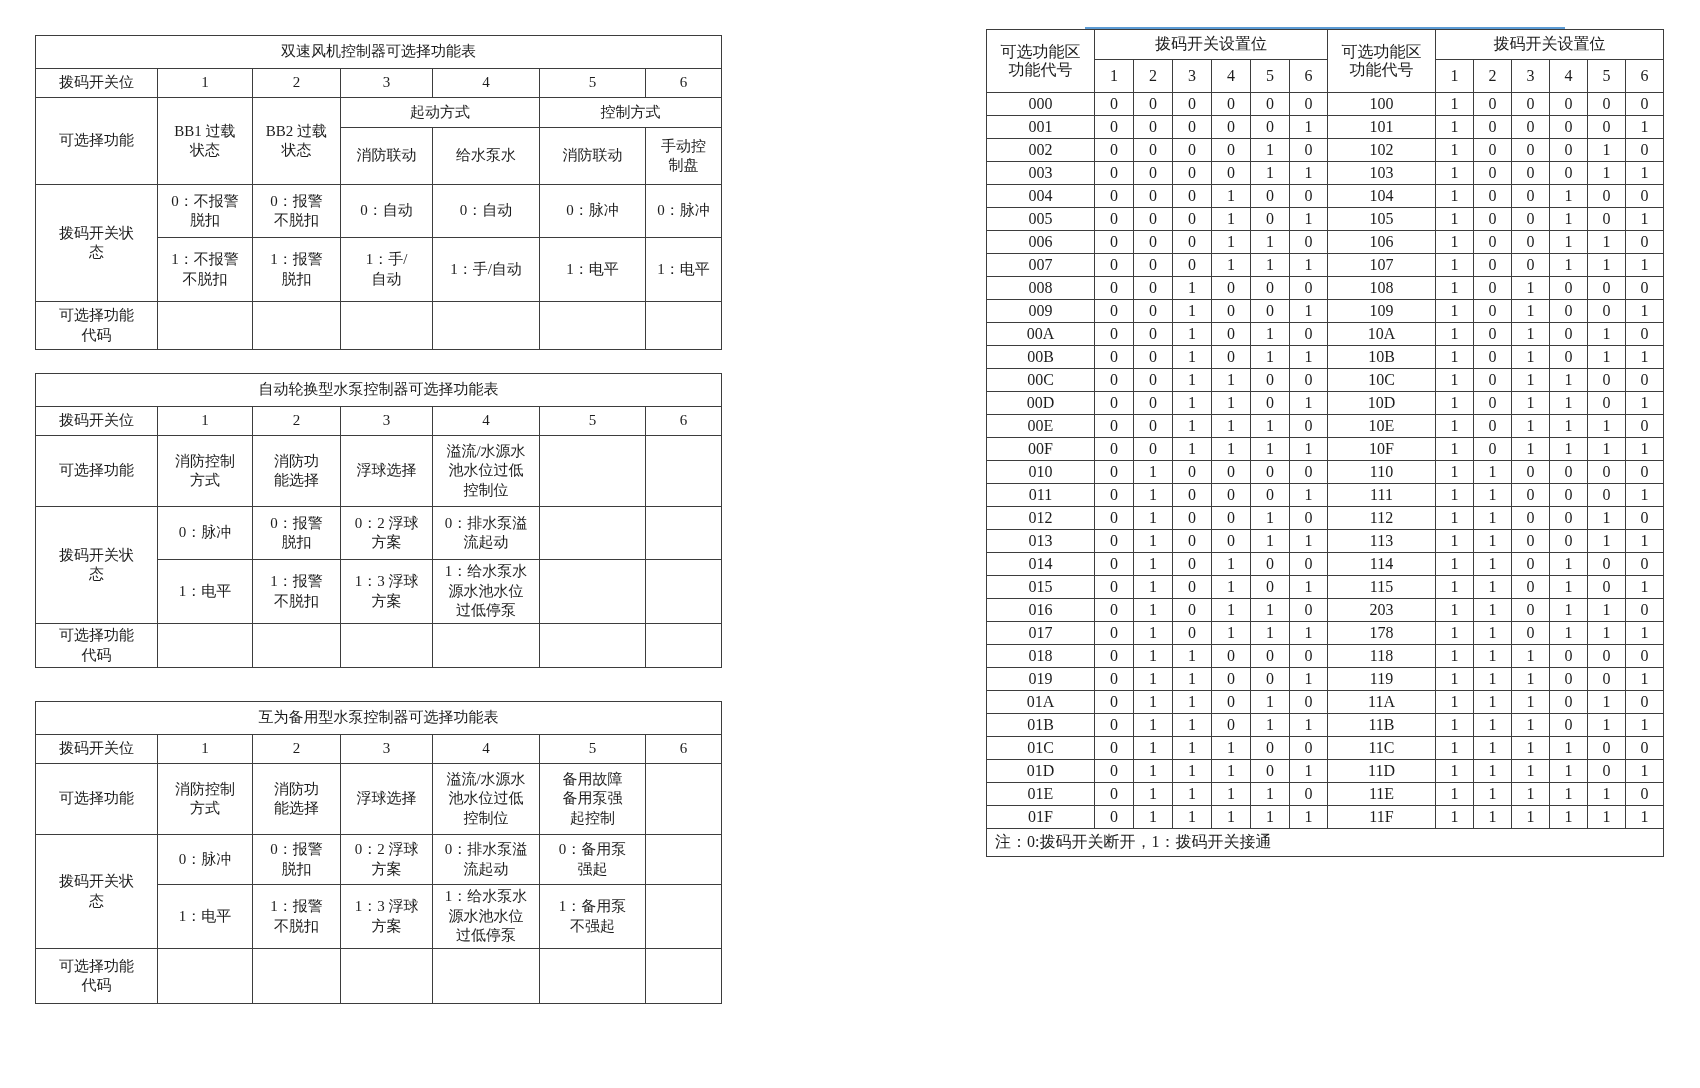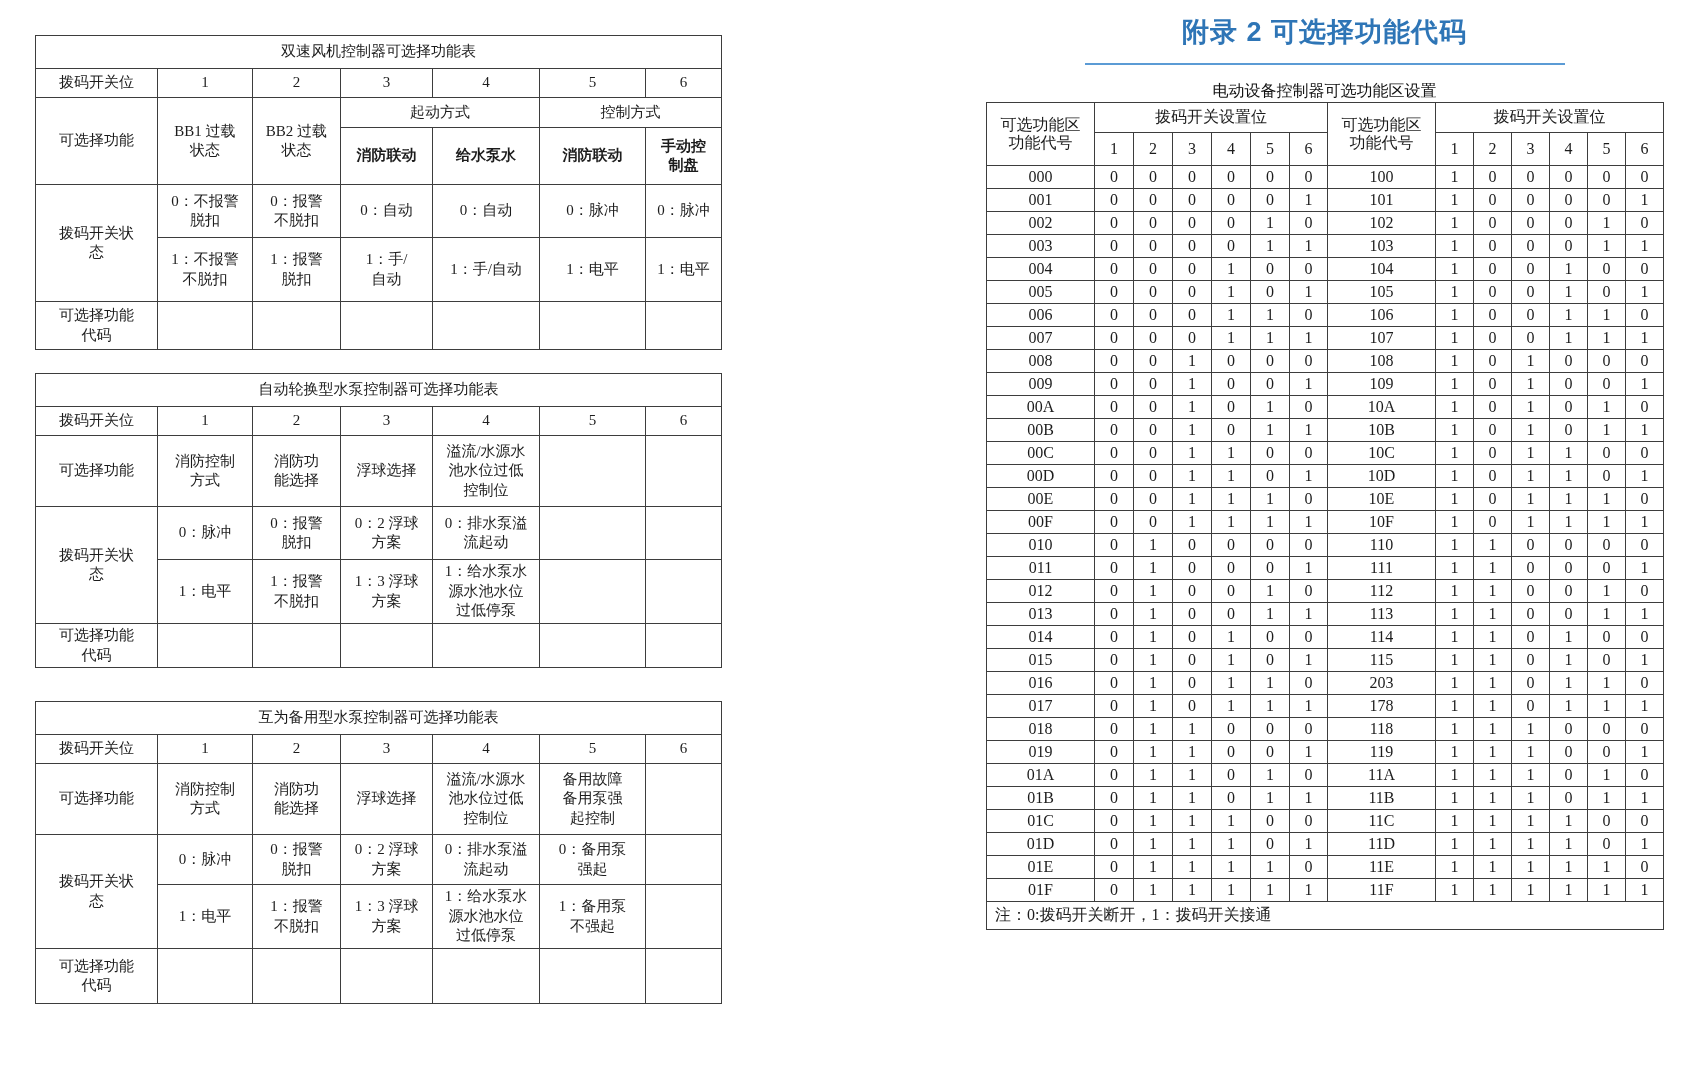--- a/index.html
+++ b/index.html
@@ -10,21 +10,21 @@
   
   .left-col { position:absolute; left:17px; top:35px; width:686px;margin-left:18px; }
   table.ltab { border-collapse:collapse; table-layout:fixed; width:686px; }
   table.ltab td {
     border:1px solid #3d3d3d; text-align:center; vertical-align:middle;
     font-size:15px; line-height:1.3; white-space:pre-line; padding:1px 3px; overflow:hidden;
   }
   .t-title { height:30px; font-size:16px; }
   .r-bits  { height:29px; }
   .r-group { height:30px; }
-  .r-sub   { height:57px;font-weight:bold; }
+  .r-sub   { height:57px; }
   .r-func  { height:71px; }
   .r-s0    { height:53px; }
   .r-s1    { height:64px; }
   .r-code  { height:48px; }
   .gap-a { height:23px; } .gap-b { height:33px; }
   
   .right-col { position:absolute; left:986px; top:14px; width:677px; }
   .appendix-title {
     font-family:"Liberation Sans","DejaVu Sans",sans-serif; font-weight:bold;
     font-size:27px; color:#2E75B6; text-align:center; letter-spacing:1px;
@@ -273,23 +273,21 @@
       <td></td>
           <td></td>
       <td></td>
           <td></td>
     </tr>
   </tbody>
     </table>
 </div>
 
 <div class="right-col">
-  <div class="appendix-title">附录 2 可选择功能代码</div>
   <div class="title-underline"></div>
-  <div class="caption">电动设备控制器可选功能区设置</div>
 
   <table class="ctab">
     <colgroup>
       <col style="width:108px">
         <col style="width:39px">
         <col style="width:39px">
         <col style="width:39px">
         <col style="width:39px">
         <col style="width:39px">
         <col style="width:38px">

